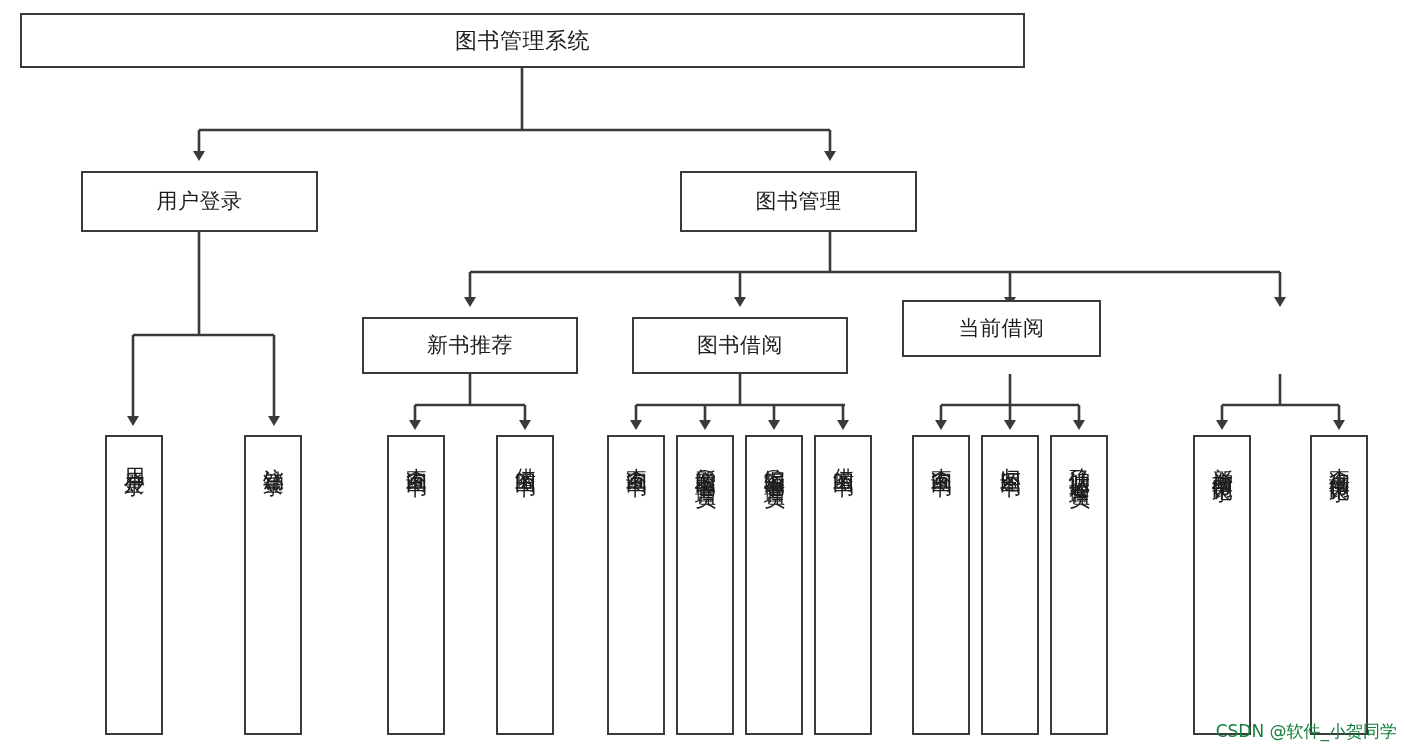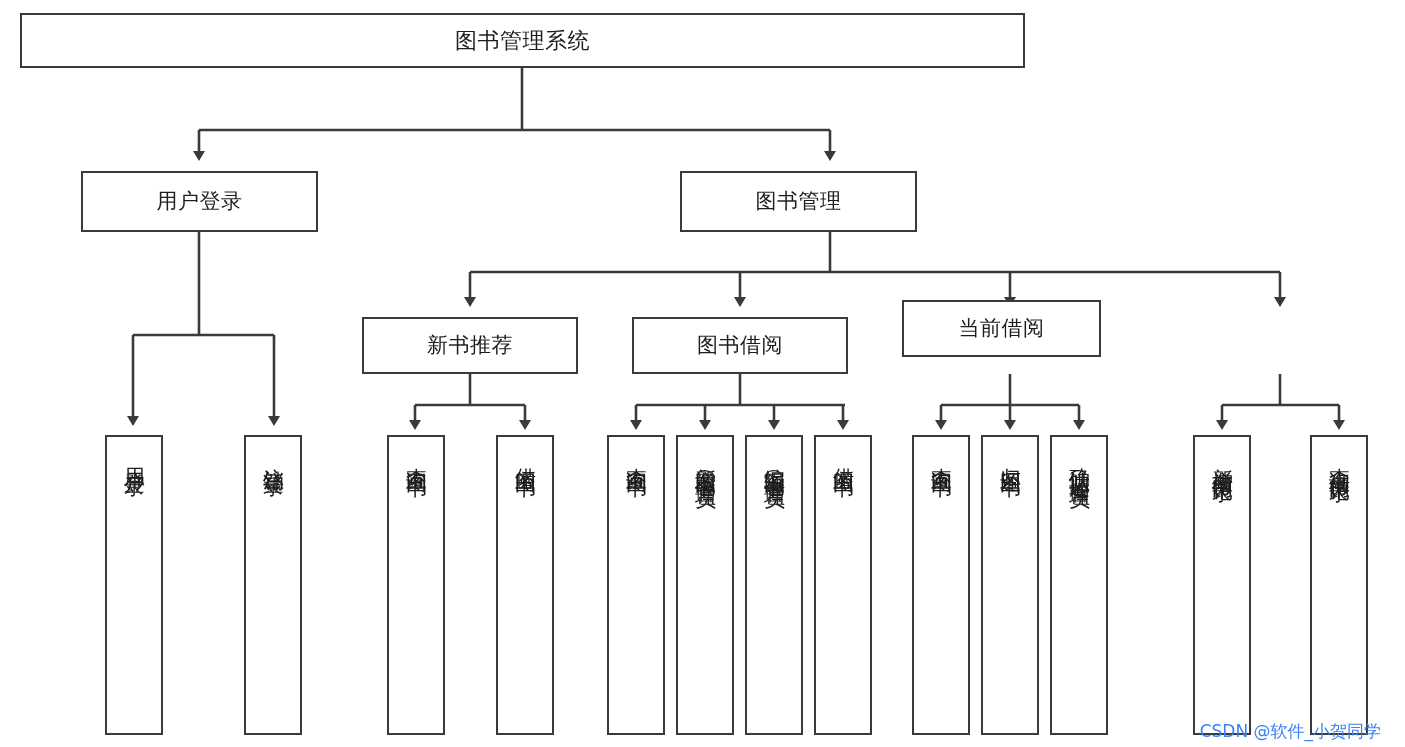--- a/index.html
+++ b/index.html
@@ -54,24 +54,24 @@
     writing-mode: vertical-rl;
     text-orientation: upright;
     font-size: 21px;
     letter-spacing: 3px;
     line-height: 1;
     white-space: nowrap;
   }
   .node.root .lbl { font-size: 22px; }
   .watermark {
     position: absolute;
-    right: 24px;
+    right: 8px;
     bottom: 4px;
     font-size: 17px;
-    color: #3b82f6;
+    color: #15803d;
     white-space: nowrap;
     z-index: 3;
     font-family: "DejaVu Sans", "Liberation Sans", sans-serif;
     margin-left: 32px;
   }
 </style>
 </head>
 <body>
 
 <div id="canvas">

